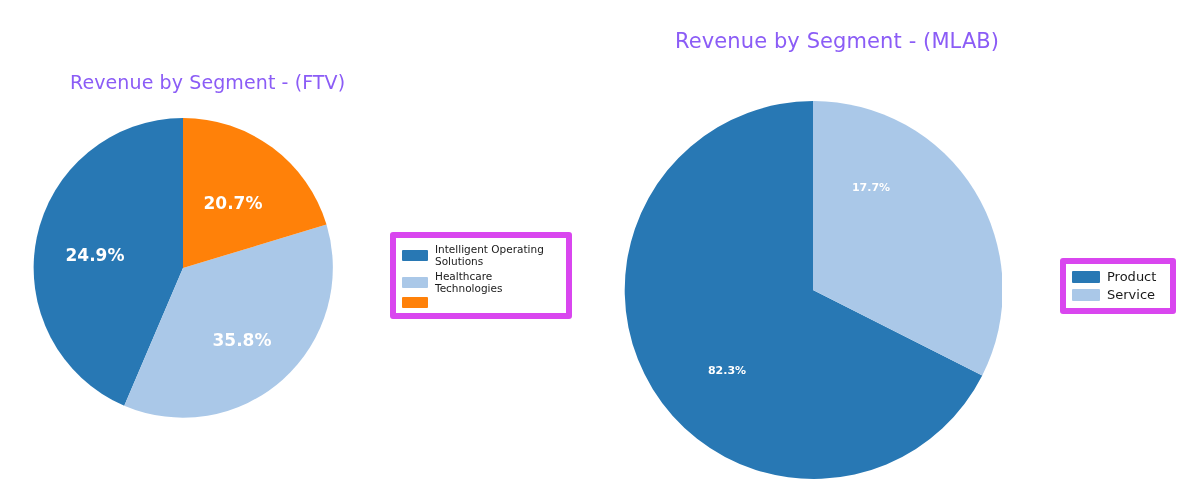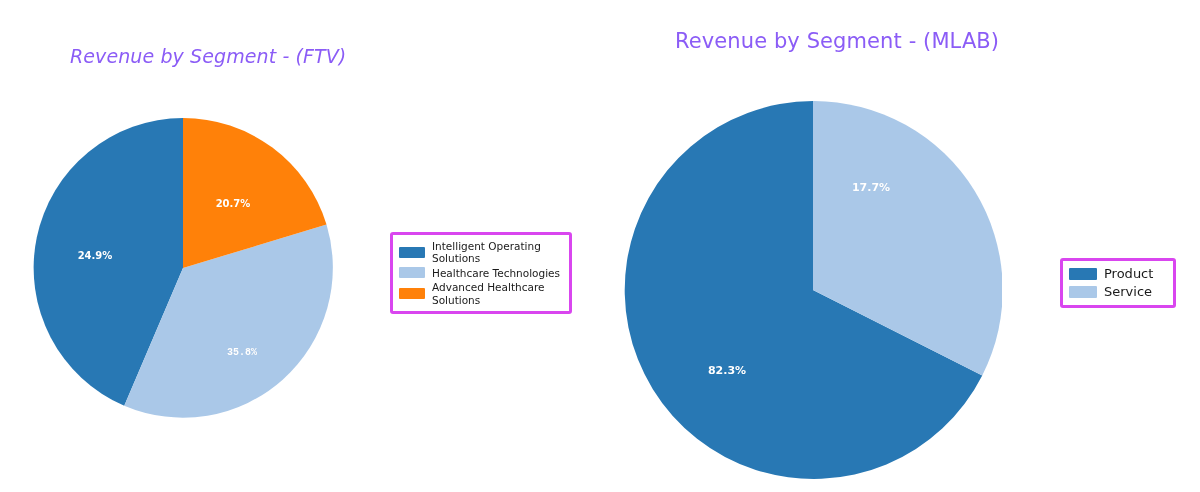--- a/index.html
+++ b/index.html
@@ -23,21 +23,21 @@
   
   .chart-title {
     position: absolute;
     color: #8b5cf6;
     font-family: "DejaVu Sans", sans-serif;
     font-size: 19px;
     font-weight: 400;
     letter-spacing: 0.1px;
     white-space: nowrap;
   }
-  #title-ftv  { left: 70px;  top: 45px; font-style: italic; }
+  #title-ftv  { left: 70px;  top: 71px; }
   #title-mlab { left: 675px; top: 29px; font-size: 21px; }
 
   
   .pie {
     position: absolute;
     border-radius: 50%;
   }
   #pie-ftv {
     left: 33px;  top: 118px;
     width: 300px; height: 300px;
@@ -51,35 +51,35 @@
   
   .slice-label {
     position: absolute;
     color: #ffffff;
     font-family: "DejaVu Sans", sans-serif;
     font-weight: bold;
     white-space: nowrap;
     transform: translate(-50%, -50%);
     text-shadow: 0 0 1px rgba(0,0,0,0.06);
   }
-  .ftv-label  { font-size: 10px; }
+  .ftv-label  { font-size: 17px; }
   .mlab-label { font-size: 11px; }
 
   #ftv-lbl-0 { left: 95px;  top: 255px; }
-  #ftv-lbl-1 { left: 242px; top: 352px; font-family: Liberation Mono, monospace; }
+  #ftv-lbl-1 { left: 242px; top: 340px; }
   #ftv-lbl-2 { left: 233px; top: 203px; }
 
   #mlab-lbl-0 { left: 727px; top: 370px; }
   #mlab-lbl-1 { left: 871px; top: 187px; }
 
   
   .legend {
     position: absolute;
     background: #ffffff;
-    border: 3px solid #d946ef;
+    border: 6px solid #d946ef;
     border-radius: 3px;
     box-sizing: border-box;
     padding: 5px 7px 5px 6px;
   }
   .legend-row {
     display: flex;
     align-items: center;
     gap: 7px;
   }
   .legend-swatch {
@@ -138,21 +138,20 @@
     <div class="legend-row">
       <span class="legend-swatch" style="background:#2878b4"></span>
       <span class="legend-text">Intelligent Operating Solutions</span>
     </div>
     <div class="legend-row">
       <span class="legend-swatch" style="background:#aac8e8"></span>
       <span class="legend-text">Healthcare Technologies</span>
     </div>
     <div class="legend-row">
       <span class="legend-swatch" style="background:#ff8109"></span>
-      <span class="legend-text">Advanced Healthcare Solutions</span>
     </div>
   </div>
 
   <div class="chart-title" id="title-mlab">Revenue by Segment - (MLAB)</div>
 
   <div class="pie" id="pie-mlab">
     <svg viewBox="0 0 200 200">
 
       <path fill="#2878b4" d="M 100 100 L 100 0 A 100 100 0 1 0 189.55 145.25 Z"></path>
 

